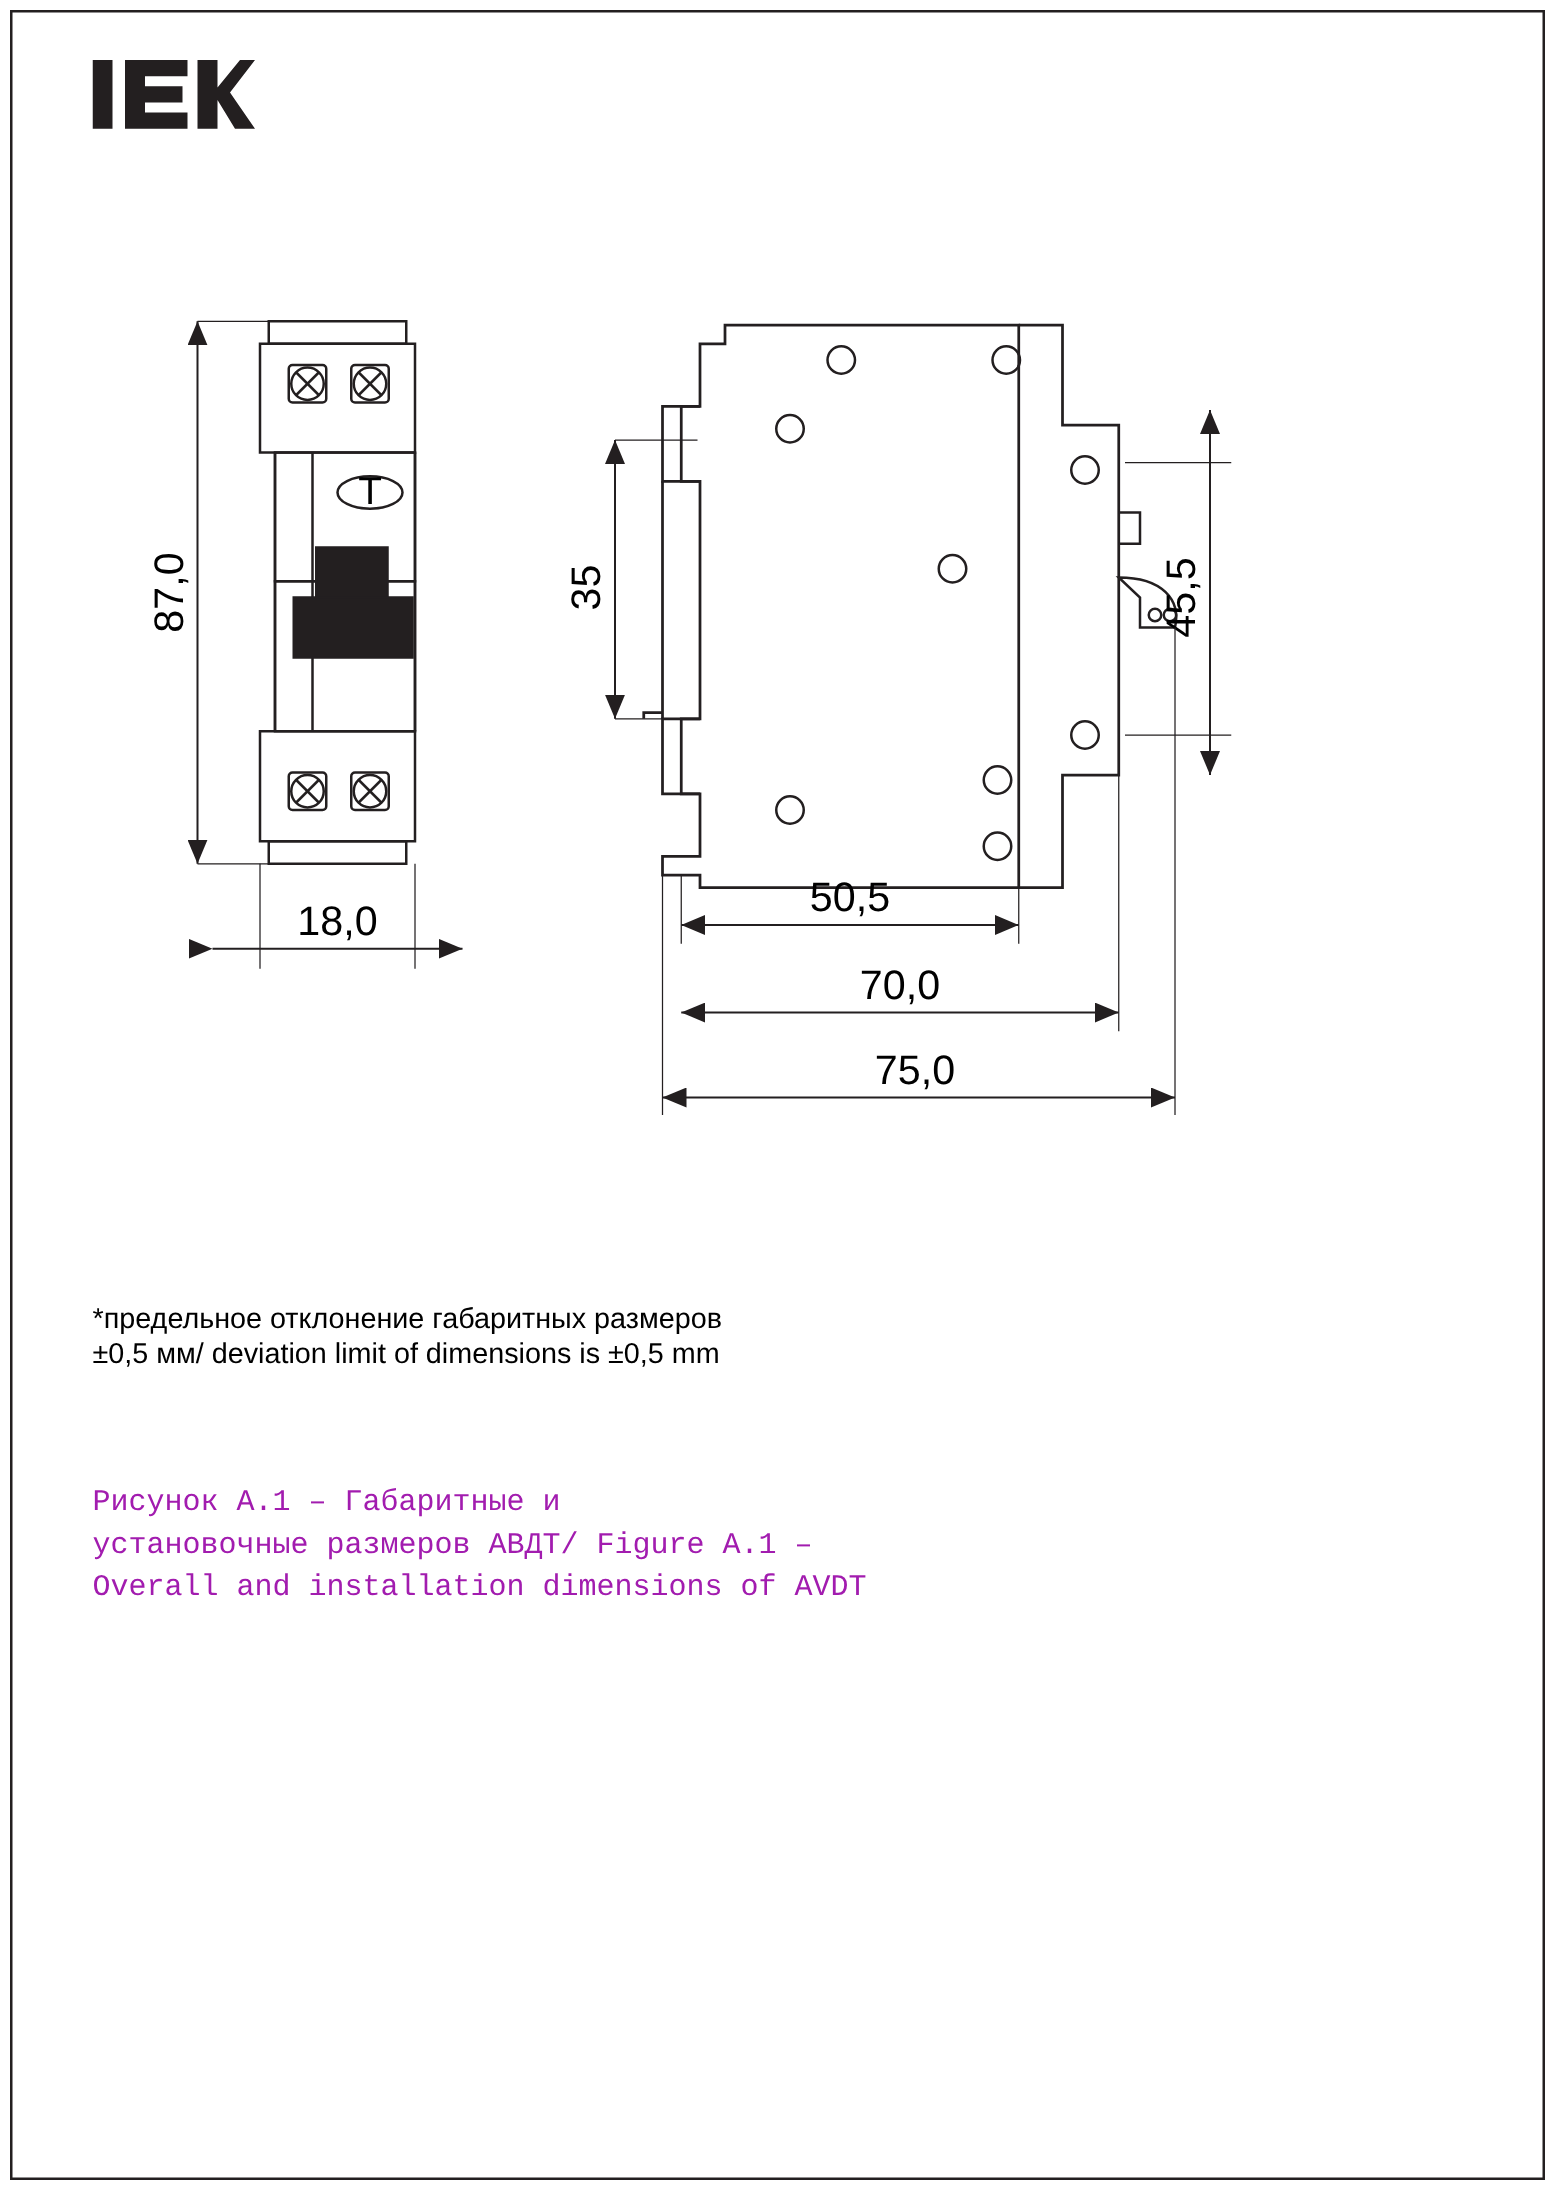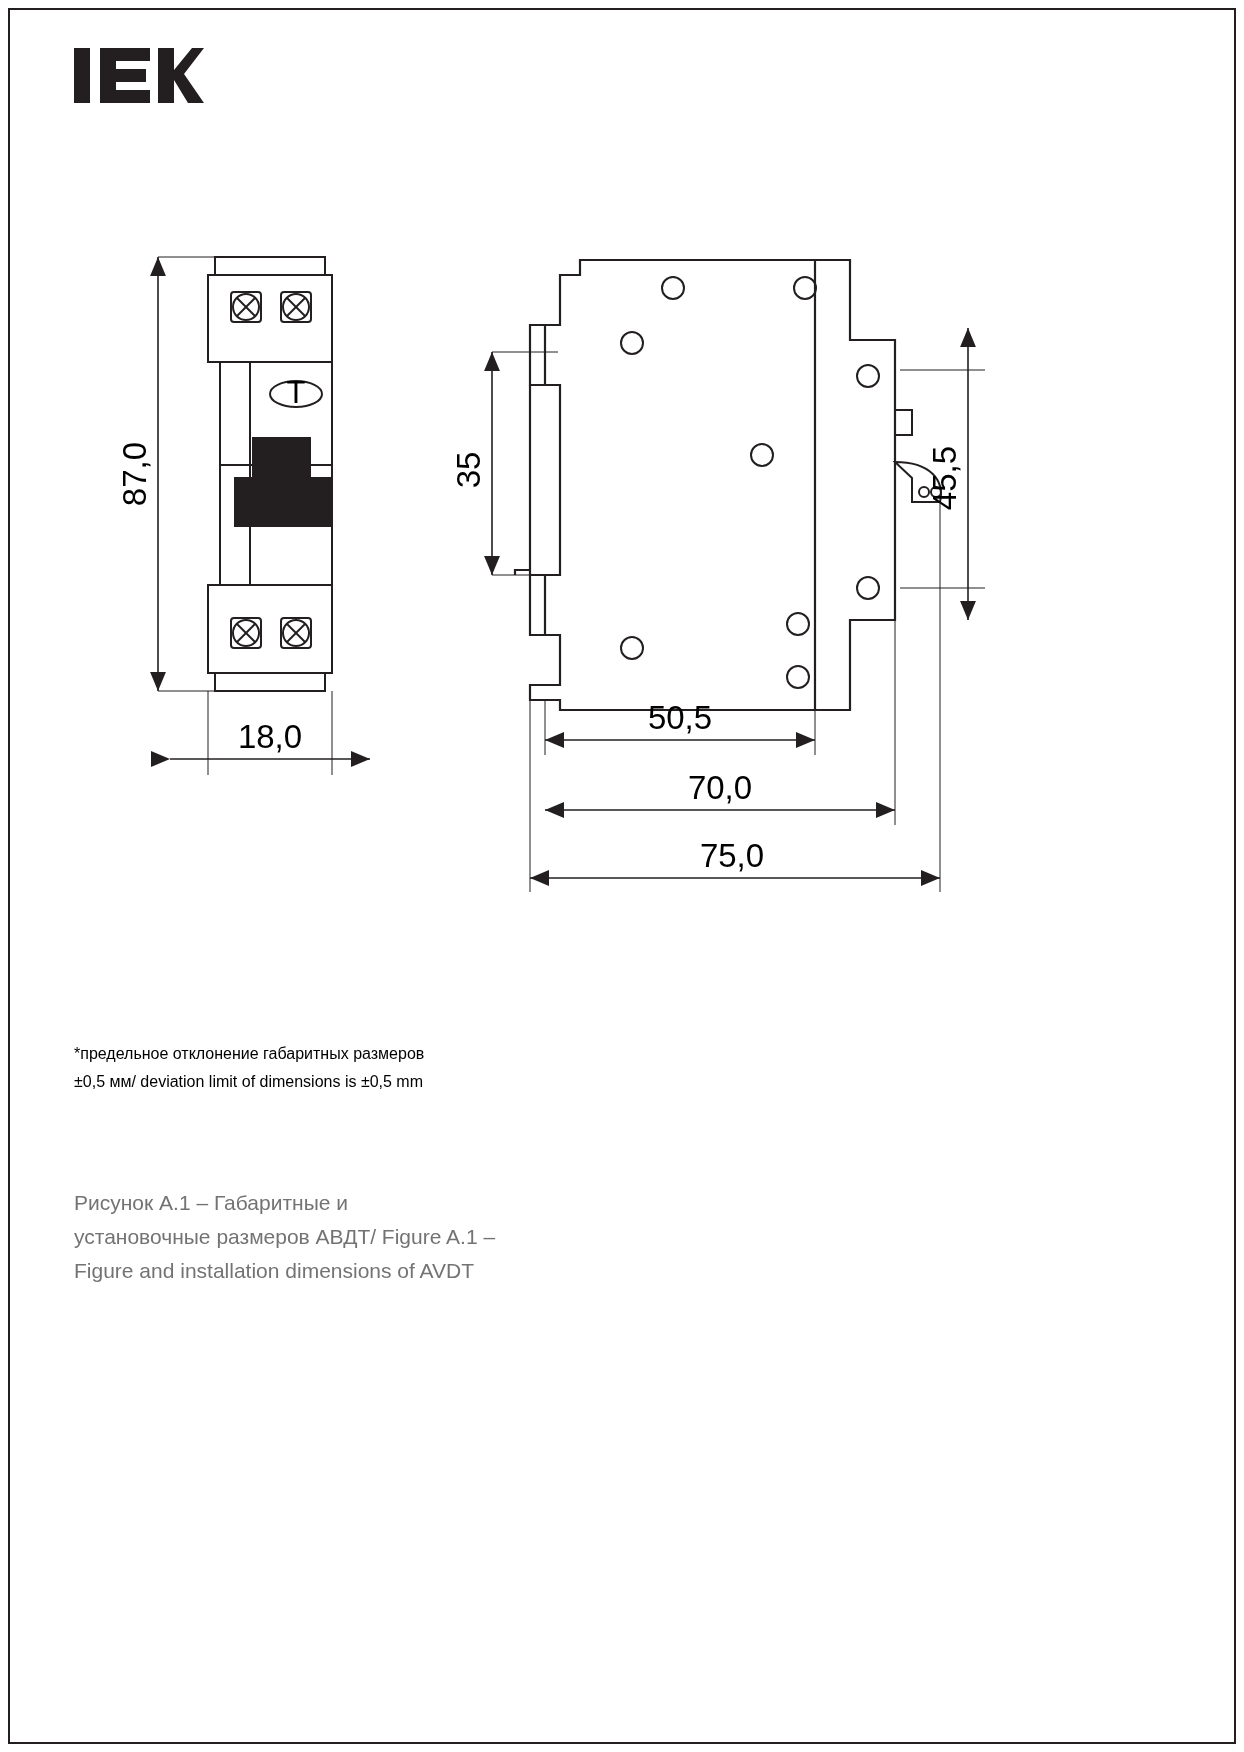--- a/index.html
+++ b/index.html
@@ -44,32 +44,33 @@
     width: 1060px;
     height: 700px;
   }
   .drawing svg { display: block; }
 
   .note {
     position: absolute;
     left: 74px;
     top: 1040px;
     width: 620px;
-    font-size: 16px;
+    font-size: 23px;
     line-height: 28px;
     color: #000;
   }
   .caption {
     position: absolute;
     left: 74px;
     top: 1186px;
     width: 640px;
-    font-size: 21px;
+    font-size: 24px;
     line-height: 34px;
-    color: #737373;
+    color: #a21caf;
+    font-family: Liberation Mono, monospace;
   }
   .dimtext {
     font-family: "Liberation Sans", sans-serif;
     font-size: 33px;
     fill: #000;
   }
   .dimtext-sm {
     font-family: "Liberation Sans", sans-serif;
     font-size: 31px;
     fill: #000;
@@ -236,15 +237,15 @@
   </div>
 
   <div class="note">
     <div>*предельное отклонение габаритных размеров</div>
     <div>±0,5 мм/ deviation limit of dimensions is ±0,5 mm</div>
   </div>
 
   <div class="caption">
     <div>Рисунок А.1 – Габаритные и</div>
     <div>установочные размеров АВДТ/ Figure A.1 –</div>
-    <div>Figure and installation dimensions of AVDT</div>
+    <div>Overall and installation dimensions of AVDT</div>
   </div>
 </div>
 
 </body></html>

